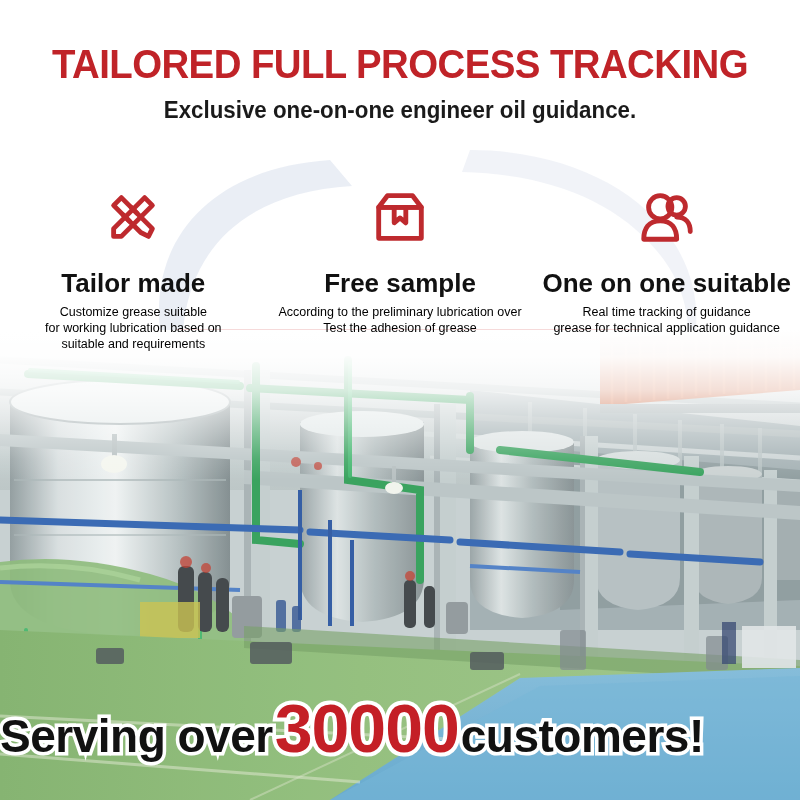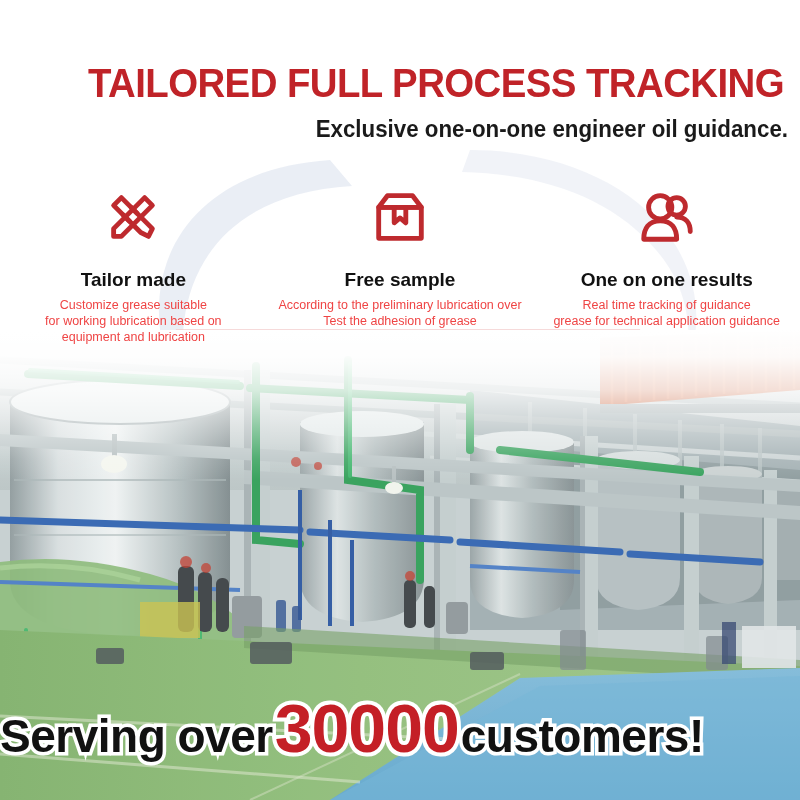--- a/index.html
+++ b/index.html
@@ -25,23 +25,22 @@
     width: 800px; height: 800px;
     pointer-events: none;
   }
 
   
   .header {
     position: absolute;
     left: 0;
     top: 44px;
     width: 800px;
-    text-align: right;
+    text-align: center;
     z-index: 6;
-    margin-top: 19px;
   }
   .main-title {
     font-size: 40px;
     font-weight: bold;
     color: #C02328;
     letter-spacing: -0.6px;
     line-height: 1;
     margin: 0;
     transform: scaleX(0.96);
     white-space: nowrap;
@@ -72,30 +71,30 @@
     box-sizing: border-box;
   }
   .feature-icon {
     height: 62px;
     display: flex;
     align-items: center;
     justify-content: center;
     margin-bottom: 22px;
   }
   .feature-title {
-    font-size: 19px;
+    font-size: 26px;
     font-weight: bold;
     color: #111111;
     line-height: 1;
     margin-bottom: 8px;
     white-space: nowrap;
   }
   .feature-desc {
     font-size: 12.5px;
-    color: #ef4444;
+    color: #000000;
     line-height: 1.28;
   }
   .feature-desc span { display: block; white-space: nowrap; }
 
   
   .photo {
     position: absolute;
     left: 0;
     top: 330px;
     width: 800px;
@@ -174,21 +173,21 @@
           <path d="M12 20 L20 12 L52 44 L48 52 L40 48 Z"></path>
           <path d="M12 44 L44 12 L52 20 L20 52 L12 52 Z"></path>
           <path d="M22 30 L28 36"></path>
           <path d="M30 22 L36 28"></path>
         </svg>
       </div>
       <div class="feature-title">Tailor made</div>
       <div class="feature-desc">
         <span>Customize grease suitable</span>
         <span>for working lubrication based on</span>
-        <span>equipment and lubrication</span>
+        <span>suitable and requirements</span>
       </div>
     </div>
 
     <div class="feature">
       <div class="feature-icon">
         <svg width="62" height="62" viewBox="0 0 64 64" fill="none" stroke="#BE2A2E" stroke-width="5" stroke-linecap="round" stroke-linejoin="round">
           <path d="M10 22 L19 10 L45 10 L54 22 Z"></path>
           <path d="M10 22 L10 54 L54 54 L54 22 Z"></path>
           <path d="M26 22 L26 38 L32 33 L38 38 L38 22"></path>
         </svg>
@@ -202,21 +201,21 @@
 
     <div class="feature">
       <div class="feature-icon">
         <svg width="62" height="62" viewBox="0 0 64 64" fill="none" stroke="#BE2A2E" stroke-width="5" stroke-linecap="round" stroke-linejoin="round">
           <circle cx="42" cy="21" r="9"></circle>
           <path d="M42 32 C51 32 56 38 56 47"></path>
           <circle cx="25" cy="22" r="12"></circle>
           <path d="M25 36 C13 36 8 44 8 55 L42 55 C42 44 37 36 25 36 Z" fill="#ffffff"></path>
         </svg>
       </div>
-      <div class="feature-title">One on one results</div>
+      <div class="feature-title">One on one suitable</div>
       <div class="feature-desc">
         <span>Real time tracking of guidance</span>
         <span>grease for technical application guidance</span>
       </div>
     </div>
 
   </div>
 
   <div class="photo">
     <svg class="photo-inner" viewBox="0 0 800 470" preserveAspectRatio="none">

